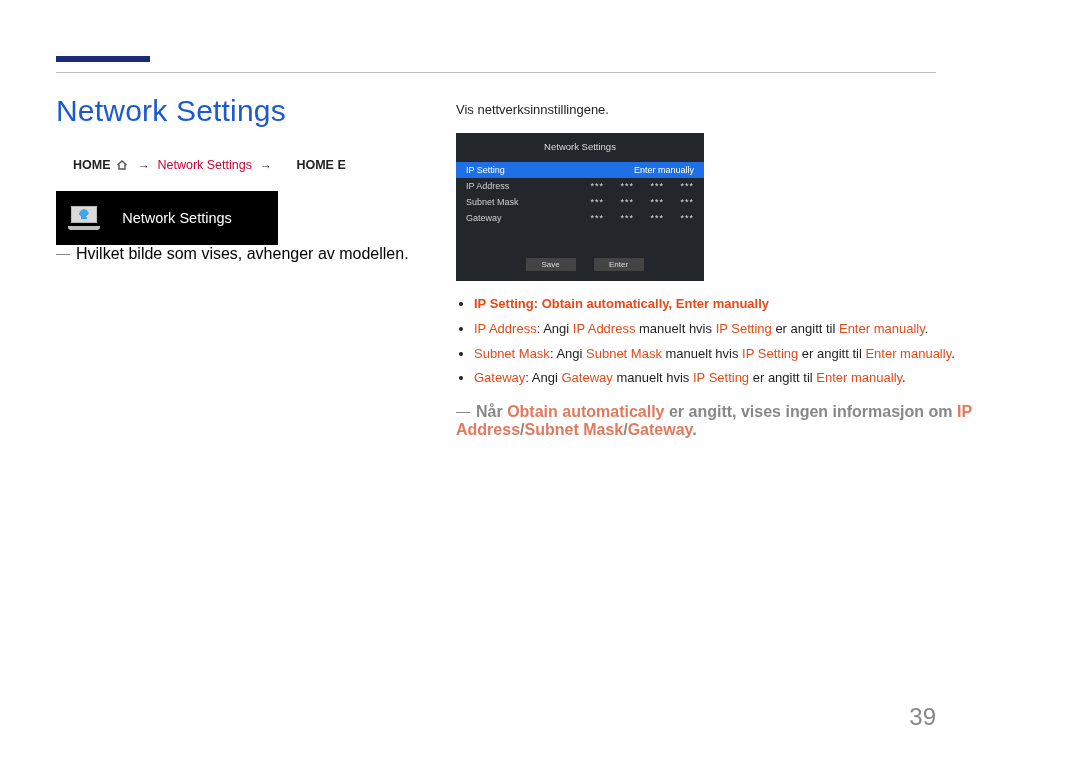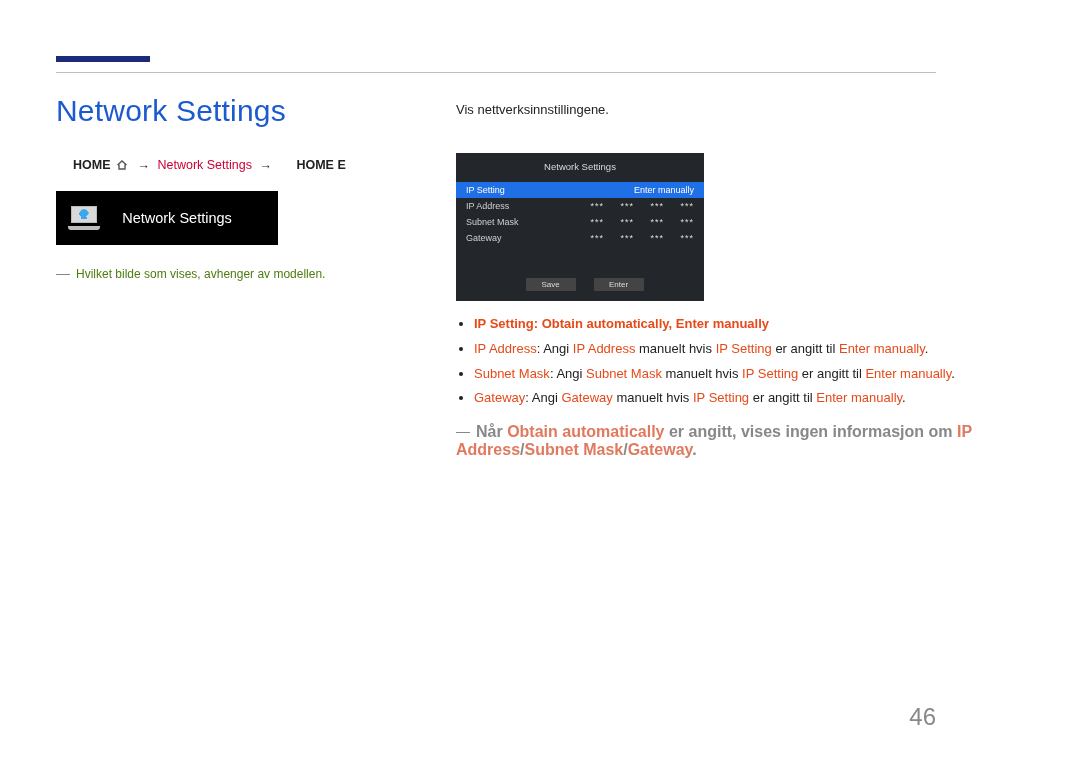--- a/index.html
+++ b/index.html
@@ -16,25 +16,25 @@
   .bc-red { color: #c03; }
   .arrow { display: inline-block; margin: 0 4px; }
 
   .tile { width: 222px; height: 54px; background: #000; color: #fff; display: flex; align-items: center; padding: 0 12px; gap: 14px; }
   .tile .laptop-icon { width: 32px; height: 24px; position: relative; }
   .laptop-icon .screen { position: absolute; left: 3px; top: 0; width: 26px; height: 17px; background: #d9d9d9; border: 1px solid #bbb; }
   .laptop-icon .wifi { position: absolute; left: 10px; top: 3px; width: 12px; height: 10px; border-radius: 6px 6px 0 0 / 10px 10px 0 0; background: radial-gradient(circle at 50% 100%, #3aa8f0 0 3px, transparent 3px), conic-gradient(from -45deg at 50% 100%, #3aa8f0 0deg 90deg, transparent 90deg); }
   .laptop-icon .base { position: absolute; left: 0; bottom: 0; width: 32px; height: 4px; background: #bdbdbd; border-radius: 0 0 3px 3px; }
   .tile .label { font-size: 14.5px; font-weight: 400; flex: 1; text-align: center; padding-right: 26px; }
 
-  .footnote { font-size: 12px; color: #4d7c0f; margin-top: 22px; }
+  .footnote { font-size: 16px; color: #000000; }
   .footnote .dash { display: inline-block; width: 14px; height: 1px; background: #888; vertical-align: middle; margin-right: 6px; }
 
   .right-col { position: absolute; left: 456px; top: 102px; width: 570px; }
-  .intro { font-size: 13px; margin-bottom: 36px; }
+  .intro { font-size: 13px; margin-bottom: 16px; }
 
   .osd { width: 248px; height: 148px; background: #23272b; color: #cfcfcf; font-size: 9px; position: relative; padding: 8px 0 0 0; }
   .osd .osd-title { text-align: center; font-size: 9.5px; color: #d9d9d9; margin-bottom: 10px; }
   .osd .hi-row { display: flex; justify-content: space-between; align-items: center; height: 16px; padding: 0 10px; background: #1f6fe6; color: #fff; font-size: 9px; }
   .osd .row { display: flex; align-items: center; height: 16px; padding: 0 10px; }
   .osd .row .k { width: 72px; color: #cfcfcf; }
   .osd .row .v { flex: 1; display: flex; justify-content: flex-end; gap: 10px; letter-spacing: 1px; color: #dcdcdc; }
   .osd .row .v span { width: 20px; text-align: right; }
   .osd .btns { position: absolute; left: 0; right: 0; bottom: 10px; display: flex; justify-content: center; gap: 18px; margin-left: 9px; }
   .osd .btn { width: 50px; height: 13px; line-height: 13px; text-align: center; background: #444; color: #dcdcdc; font-size: 8px; border-radius: 1px; }
@@ -144,14 +144,14 @@
       <li>
         <span class="red">Gateway</span><span>: Angi </span><span class="red">Gateway</span><span> manuelt hvis </span><span class="red">IP Setting</span><span> er angitt til </span><span class="red">Enter manually</span><span>.</span>
       </li>
     </ul>
 
     <div class="note2">
       <span class="dash"></span><span>Når </span><span class="red">Obtain automatically</span><span> er angitt, vises ingen informasjon om </span><span class="red">IP Address</span><span>/</span><span class="red">Subnet Mask</span><span>/</span><span class="red">Gateway</span><span>.</span>
     </div>
   </div>
 
-  <div class="page-num">46</div>
+  <div class="page-num">39</div>
 </div>
 
 </body></html>

